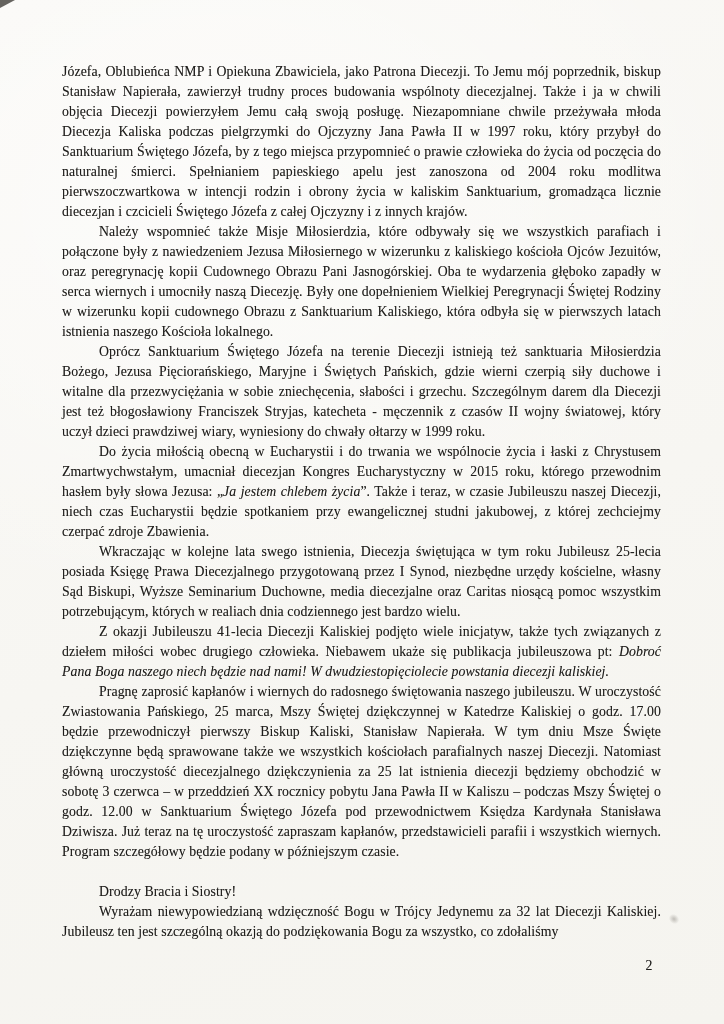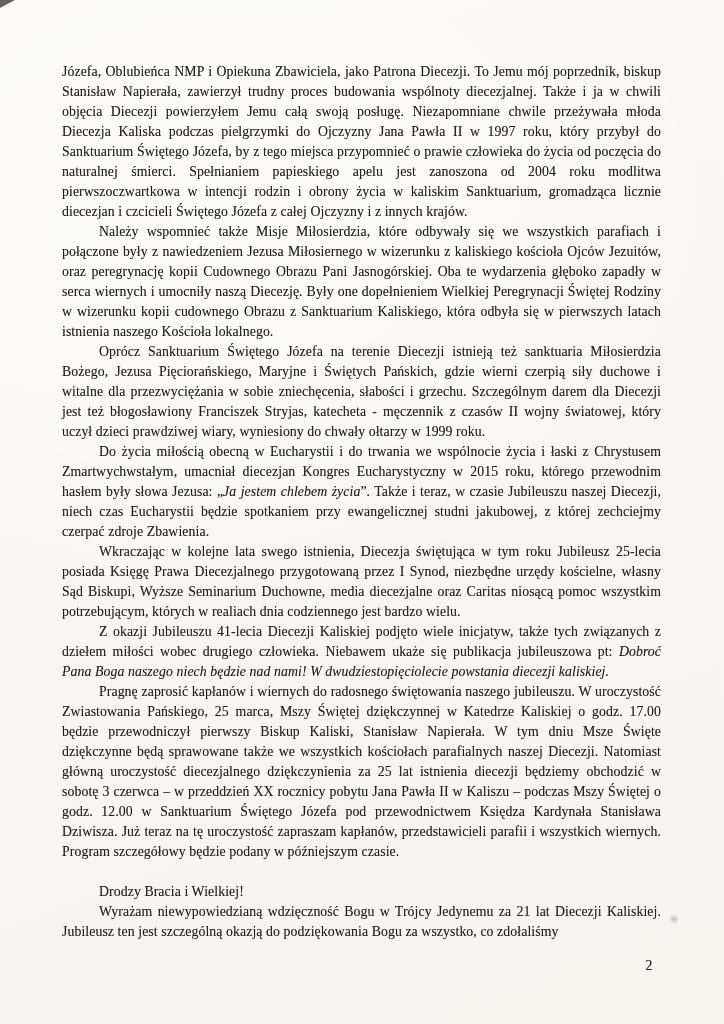--- a/index.html
+++ b/index.html
@@ -90,23 +90,23 @@
     <p class="ind"><span>Oprócz Sanktuarium Świętego Józefa na terenie Diecezji istnieją też sanktuaria Miłosierdzia Bożego, Jezusa Pięciorańskiego, Maryjne i Świętych Pańskich, gdzie wierni czerpią siły duchowe i witalne dla przezwyciężania w sobie zniechęcenia, słabości i grzechu. Szczególnym darem dla Diecezji jest też błogosławiony Franciszek Stryjas, katecheta - męczennik z czasów II wojny światowej, który uczył dzieci prawdziwej wiary, wyniesiony do chwały ołtarzy w 1999 roku.</span></p>
 
     <p class="ind"><span>Do życia miłością obecną w Eucharystii i do trwania we wspólnocie życia i łaski z Chrystusem Zmartwychwstałym, umacniał diecezjan Kongres Eucharystyczny w 2015 roku, którego przewodnim hasłem były słowa Jezusa: „</span><span class="it">Ja jestem chlebem życia</span><span>”. Także i teraz, w czasie Jubileuszu naszej Diecezji, niech czas Eucharystii będzie spotkaniem przy ewangelicznej studni jakubowej, z której zechciejmy czerpać zdroje Zbawienia.</span></p>
 
     <p class="ind"><span>Wkraczając w kolejne lata swego istnienia, Diecezja świętująca w tym roku Jubileusz 25-lecia posiada Księgę Prawa Diecezjalnego przygotowaną przez I Synod, niezbędne urzędy kościelne, własny Sąd Biskupi, Wyższe Seminarium Duchowne, media diecezjalne oraz Caritas niosącą pomoc wszystkim potrzebującym, których w realiach dnia codziennego jest bardzo wielu.</span></p>
 
     <p class="ind"><span>Z okazji Jubileuszu 41-lecia Diecezji Kaliskiej podjęto wiele inicjatyw, także tych związanych z dziełem miłości wobec drugiego człowieka. Niebawem ukaże się publikacja jubileuszowa pt: </span><span class="it">Dobroć Pana Boga naszego niech będzie nad nami! W dwudziestopięciolecie powstania diecezji kaliskiej.</span></p>
 
     <p class="ind"><span>Pragnę zaprosić kapłanów i wiernych do radosnego świętowania naszego jubileuszu. W uroczystość Zwiastowania Pańskiego, 25 marca, Mszy Świętej dziękczynnej w Katedrze Kaliskiej o godz. 17.00 będzie przewodniczył pierwszy Biskup Kaliski, Stanisław Napierała. W tym dniu Msze Święte dziękczynne będą sprawowane także we wszystkich kościołach parafialnych naszej Diecezji. Natomiast główną uroczystość diecezjalnego dziękczynienia za 25 lat istnienia diecezji będziemy obchodzić w sobotę 3 czerwca – w przeddzień XX rocznicy pobytu Jana Pawła II w Kaliszu – podczas Mszy Świętej o godz. 12.00 w Sanktuarium Świętego Józefa pod przewodnictwem Księdza Kardynała Stanisława Dziwisza. Już teraz na tę uroczystość zapraszam kapłanów, przedstawicieli parafii i wszystkich wiernych. Program szczegółowy będzie podany w późniejszym czasie.</span></p>
 
-    <p class="ind gap-above"><span>Drodzy Bracia i Wielkiej!</span></p>
+    <p class="ind gap-above"><span>Drodzy Bracia i Siostry!</span></p>
 
-    <p class="ind"><span>Wyrażam niewypowiedzianą wdzięczność Bogu w Trójcy Jedynemu za 21 lat Diecezji Kaliskiej. Jubileusz ten jest szczególną okazją do podziękowania Bogu za wszystko, co zdołaliśmy</span></p>
+    <p class="ind"><span>Wyrażam niewypowiedzianą wdzięczność Bogu w Trójcy Jedynemu za 32 lat Diecezji Kaliskiej. Jubileusz ten jest szczególną okazją do podziękowania Bogu za wszystko, co zdołaliśmy</span></p>
 
   </div>
 
   <div class="smudge-artifact"></div>
 
   <div class="page-number">2</div>
 
 </div>
 
 </body></html>

